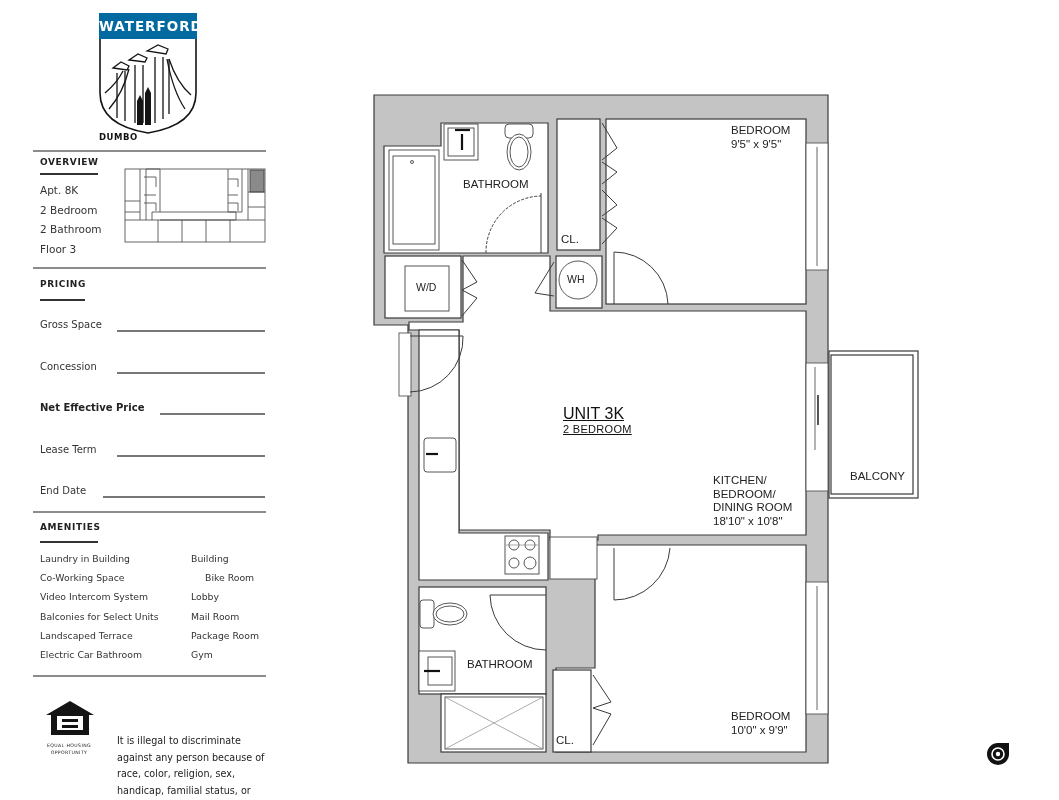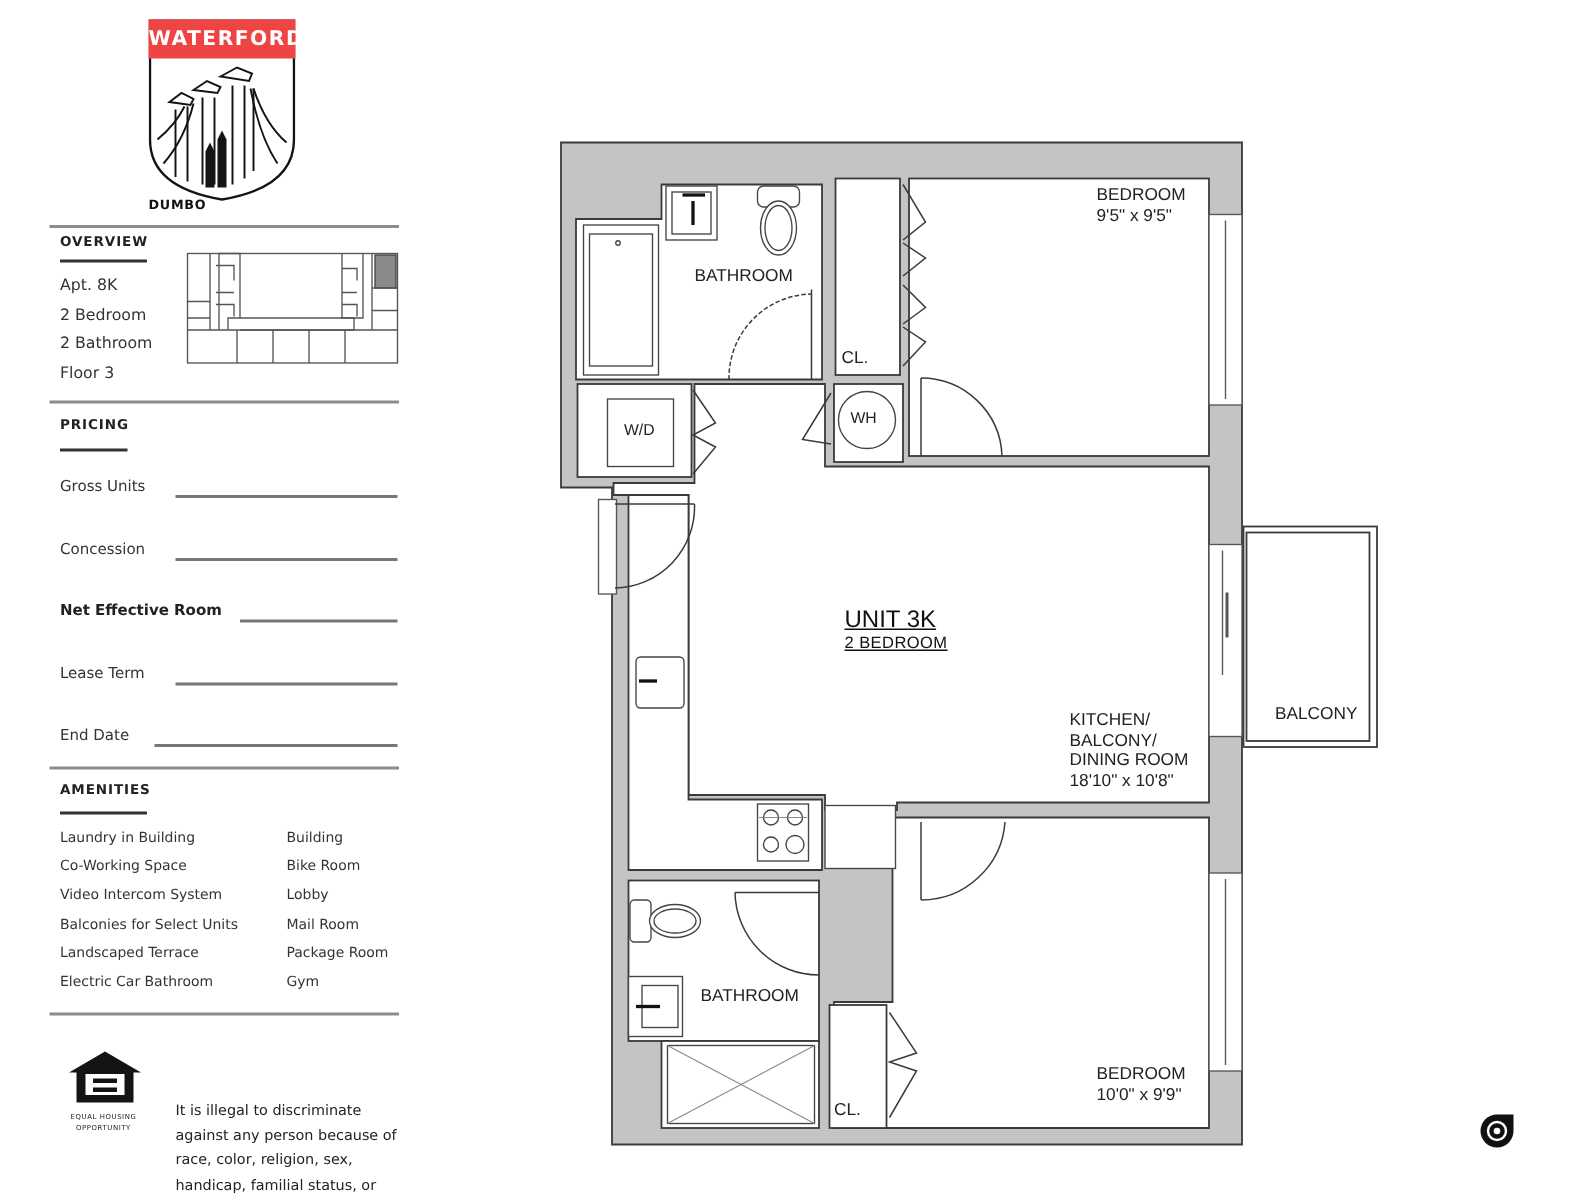--- a/index.html
+++ b/index.html
@@ -1,20 +1,20 @@
 <!DOCTYPE html>
 <html><head>
 <meta charset="utf-8">
 <style>
   html, body { margin:0; padding:0; background:#ffffff; }
   body { width:1059px; height:800px; position:relative; overflow:hidden; font-family:"Liberation Sans", sans-serif; color:#222; }
   .abs { position:absolute; }
   .sidebar { position:absolute; left:0; top:0; width:290px; height:800px; }
   .logo { position:absolute; left:99px; top:13px; width:98px; height:130px; }
-  .logo-band { position:absolute; left:0; top:0; width:98px; height:26px; background:#ef4444; color:#fff; font-family:"DejaVu Sans", sans-serif; font-weight:bold; font-size:13.5px; letter-spacing:1px; text-align:center; line-height:26px; }
+  .logo-band { position:absolute; left:0; top:0; width:98px; height:26px; background:#0369a1; color:#fff; font-family:"DejaVu Sans", sans-serif; font-weight:bold; font-size:13.5px; letter-spacing:1px; text-align:center; line-height:26px; }
   .logo-sub { position:absolute; left:0; top:119px; width:98px; font-family:"DejaVu Sans", sans-serif; font-weight:bold; font-size:8.5px; letter-spacing:0.5px; color:#111; }
   .rule { position:absolute; left:33px; width:233px; height:2px; background:#8c8c8c; }
   .sec-title { position:absolute; left:40px; font-family:"DejaVu Sans", sans-serif; font-weight:bold; font-size:9px; letter-spacing:0.6px; color:#222; }
   .sec-underline { position:absolute; left:40px; height:1.5px; background:#333; }
   .ov-line { position:absolute; left:40px; font-family:"DejaVu Sans", sans-serif; font-size:10.5px; color:#333; }
   .price-label { position:absolute; left:40px; font-family:"DejaVu Sans", sans-serif; font-size:10px; color:#333; }
   .price-label.bold { font-weight:bold; color:#222; }
   .price-field { position:absolute; height:1.5px; background:#777; border:none; }
   .amen { position:absolute; font-family:"DejaVu Sans", sans-serif; font-size:9.3px; color:#333; white-space:nowrap; }
   .eho-text { position:absolute; left:117px; top:689px; width:150px; font-family:"DejaVu Sans", sans-serif; font-size:9.6px; line-height:16.5px; color:#222;margin-top:44px; }
@@ -88,27 +88,27 @@
       <path d="M104 12 H114 V20 M104 28 H114 M104 36 H114 V44"></path>
       <path d="M124 25 H141 M124 40 H141 M124 2 V53"></path>
     </g>
   </svg>
 
   <div class="rule" style="top:267px"></div>
 
   <div class="sec-title" style="top:279px">PRICING</div>
   <div class="sec-underline" style="top:299px;width:45px"></div>
 
-  <div class="price-label" style="top:319px">Gross Units</div>
+  <div class="price-label" style="top:319px">Gross Space</div>
   <div class="price-field" style="left:117px;top:330px;width:148px"></div>
 
   <div class="price-label" style="top:361px">Concession</div>
   <div class="price-field" style="left:117px;top:372px;width:148px"></div>
 
-  <div class="price-label bold" style="top:402px">Net Effective Room</div>
+  <div class="price-label bold" style="top:402px">Net Effective Price</div>
   <div class="price-field" style="left:160px;top:413px;width:105px"></div>
 
   <div class="price-label" style="top:444px">Lease Term</div>
   <div class="price-field" style="left:117px;top:455px;width:148px"></div>
 
   <div class="price-label" style="top:485px">End Date</div>
   <div class="price-field" style="left:103px;top:496px;width:162px"></div>
 
   <div class="rule" style="top:511px"></div>
 
@@ -116,21 +116,21 @@
   <div class="sec-underline" style="top:541px;width:58px"></div>
 
   <div class="amen" style="left:40px;top:553px">Laundry in Building</div>
   <div class="amen" style="left:40px;top:572px">Co-Working Space</div>
   <div class="amen" style="left:40px;top:591px">Video Intercom System</div>
   <div class="amen" style="left:40px;top:611px">Balconies for Select Units</div>
   <div class="amen" style="left:40px;top:630px">Landscaped Terrace</div>
   <div class="amen" style="left:40px;top:649px">Electric Car Bathroom</div>
 
   <div class="amen" style="left:191px;top:553px">Building</div>
-  <div class="amen" style="left:191px;top:572px">Bike Room</div>
+  <div class="amen" style="left:205px;top:572px">Bike Room</div>
   <div class="amen" style="left:191px;top:591px">Lobby</div>
   <div class="amen" style="left:191px;top:611px">Mail Room</div>
   <div class="amen" style="left:191px;top:630px">Package Room</div>
   <div class="amen" style="left:191px;top:649px">Gym</div>
 
   <div class="rule" style="top:675px"></div>
 
   <svg class="abs" style="left:45px;top:699px" width="50" height="38" viewBox="0 0 50 38">
     <path d="M25 2 L1 16 H6 V36 H44 V16 H49 Z" fill="#141414"></path>
     <rect x="12" y="17" width="26" height="14" fill="#fff"></rect>
@@ -274,21 +274,21 @@
   </div>
 
   <div class="room-label" style="left:463px;top:178px">BATHROOM</div>
   <div class="room-label" style="left:561px;top:233px">CL.</div>
 
   <div class="fixture-label" style="left:416px;top:281px">W/D</div>
   <div class="fixture-label" style="left:567px;top:273px">WH</div>
 
   <div class="room-label" style="left:713px;top:474px">
     <div>KITCHEN/</div>
-    <div>BALCONY/</div>
+    <div>BEDROOM/</div>
     <div>DINING ROOM</div>
     <div>18'10" x 10'8"</div>
   </div>
 
   <div class="room-label" style="left:850px;top:470px">BALCONY</div>
 
   <div class="room-label" style="left:467px;top:658px">BATHROOM</div>
   <div class="room-label" style="left:556px;top:734px">CL.</div>
 
   <div class="room-label" style="left:731px;top:710px">

